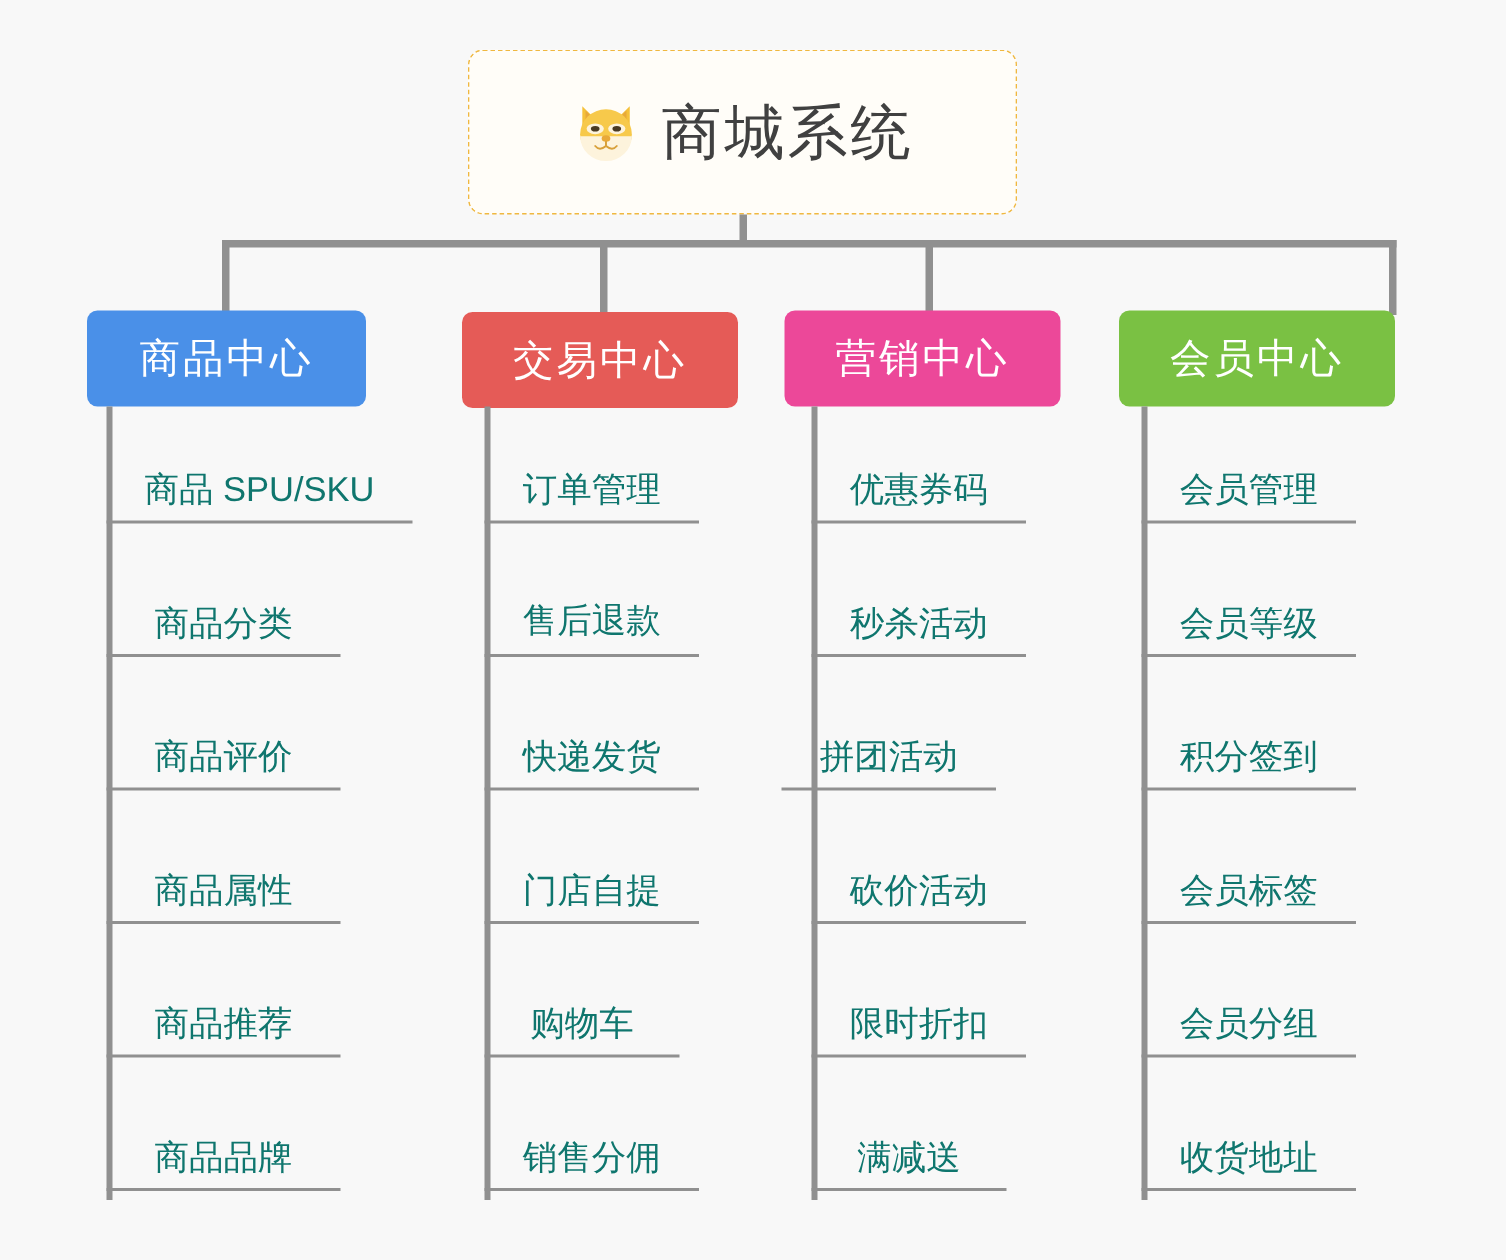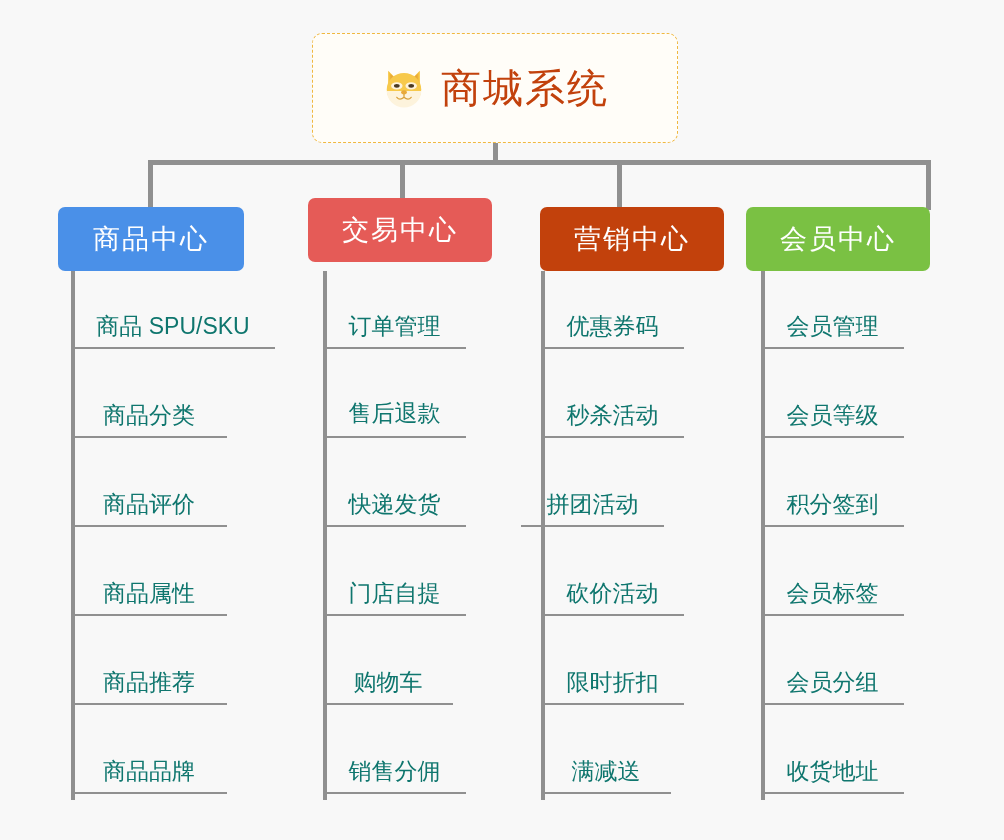--- a/index.html
+++ b/index.html
@@ -36,21 +36,21 @@
     gap: 14px;
   }
   .root-emoji {
     font-size: 42px;
     line-height: 1;
     display: block;
   }
   .root-emoji svg { display: block; }
   .root-title {
     font-size: 40px;
-    color: #c2410c;
+    color: #404040;
     letter-spacing: 2px;
     white-space: nowrap;
   }
 
   
   .conn {
     position: absolute;
     background: #909090;
   }
   .conn-v { width: 5px; }
@@ -141,21 +141,21 @@
   <div class="leaf" style="left:71px; top:564px; width:156px;">
     <span class="leaf-label">商品属性</span>
   </div>
   <div class="leaf" style="left:71px; top:653px; width:156px;">
     <span class="leaf-label">商品推荐</span>
   </div>
   <div class="leaf" style="left:71px; top:742px; width:156px;">
     <span class="leaf-label">商品品牌</span>
   </div>
 
-  <div class="cat-box" style="left:308px; top:198px; width:184px; background:#e55b57;">
+  <div class="cat-box" style="left:308px; top:208px; width:184px; background:#e55b57;">
     <span>交易中心</span>
   </div>
   <div class="spine" style="left:323px; top:271px; height:529px;"></div>
   <div class="leaf" style="left:323px; top:297px; width:143px;">
     <span class="leaf-label">订单管理</span>
   </div>
   <div class="leaf" style="left:323px; top:386px; width:143px;font-family:Liberation Mono, monospace;">
     <span class="leaf-label">售后退款</span>
   </div>
   <div class="leaf" style="left:323px; top:475px; width:143px;">
@@ -164,21 +164,21 @@
   <div class="leaf" style="left:323px; top:564px; width:143px;">
     <span class="leaf-label">门店自提</span>
   </div>
   <div class="leaf" style="left:323px; top:653px; width:130px;">
     <span class="leaf-label">购物车</span>
   </div>
   <div class="leaf" style="left:323px; top:742px; width:143px;">
     <span class="leaf-label">销售分佣</span>
   </div>
 
-  <div class="cat-box" style="left:540px; top:207px; width:184px; background:#c2410c;">
+  <div class="cat-box" style="left:523px; top:207px; width:184px; background:#ec4899;">
     <span>营销中心</span>
   </div>
   <div class="spine" style="left:541px; top:271px; height:529px;"></div>
   <div class="leaf" style="left:541px; top:297px; width:143px;">
     <span class="leaf-label">优惠券码</span>
   </div>
   <div class="leaf" style="left:541px; top:386px; width:143px;">
     <span class="leaf-label">秒杀活动</span>
   </div>
   <div class="leaf" style="left:521px; top:475px; width:143px;">

